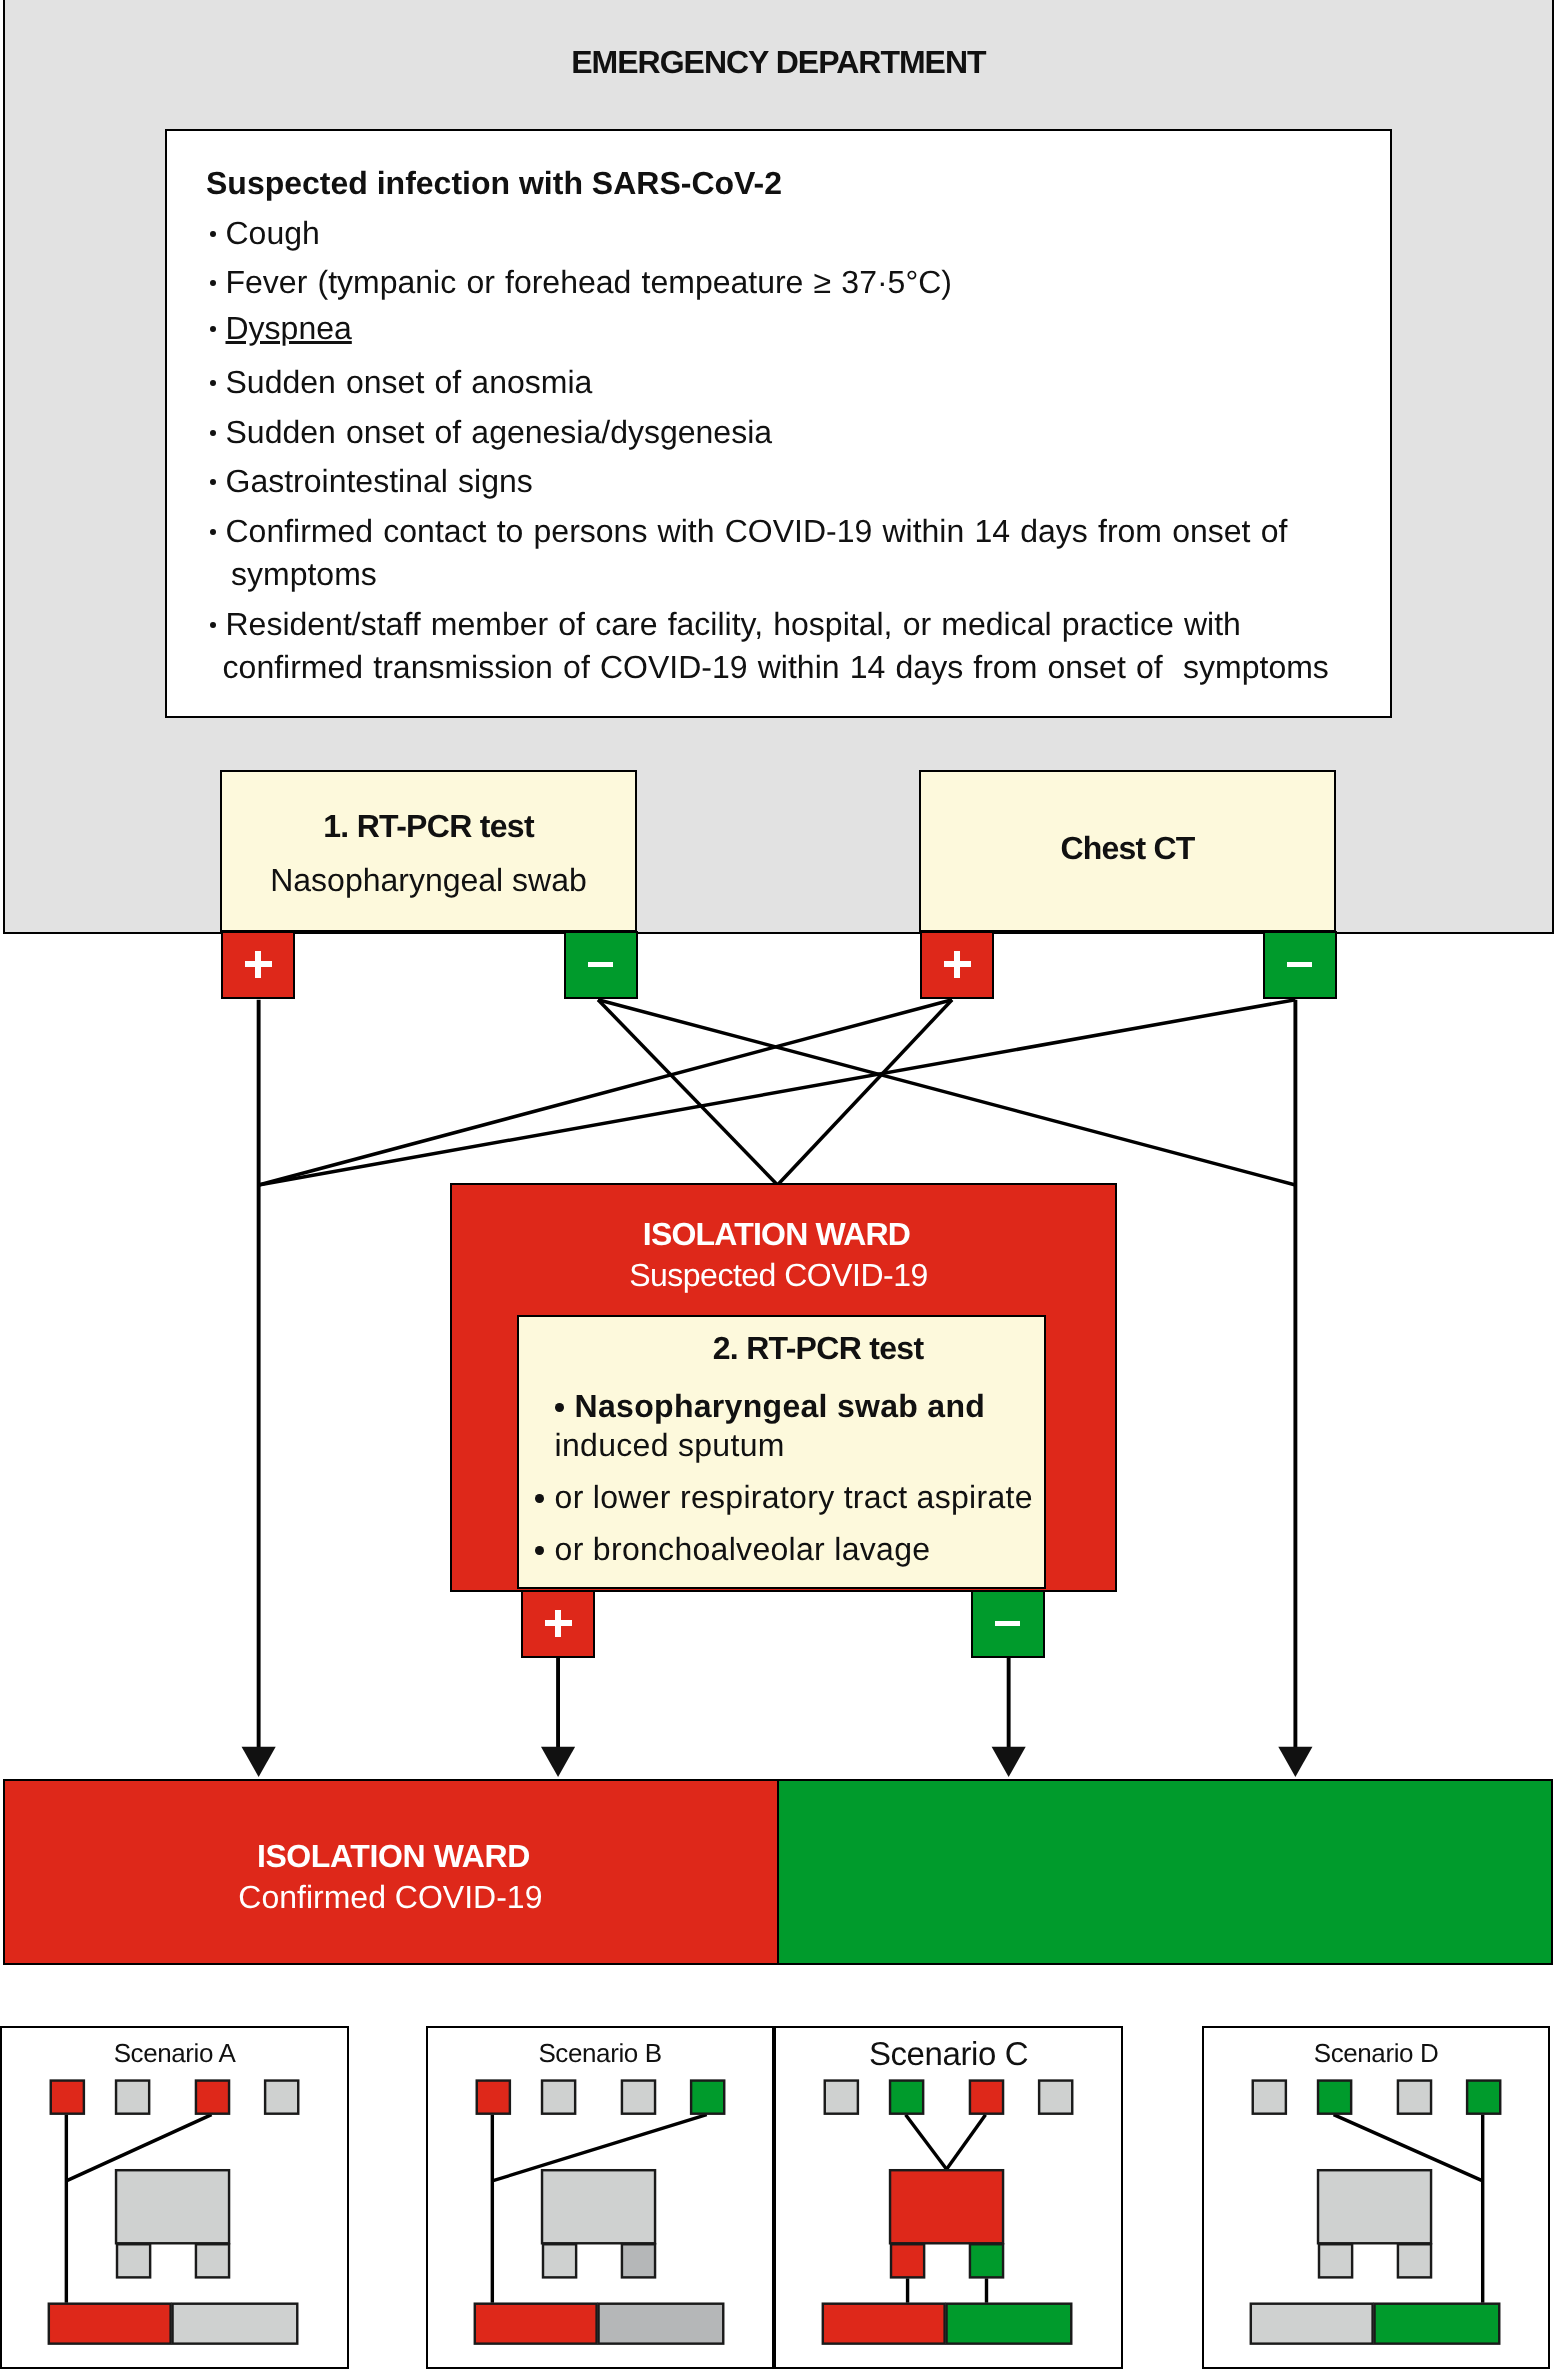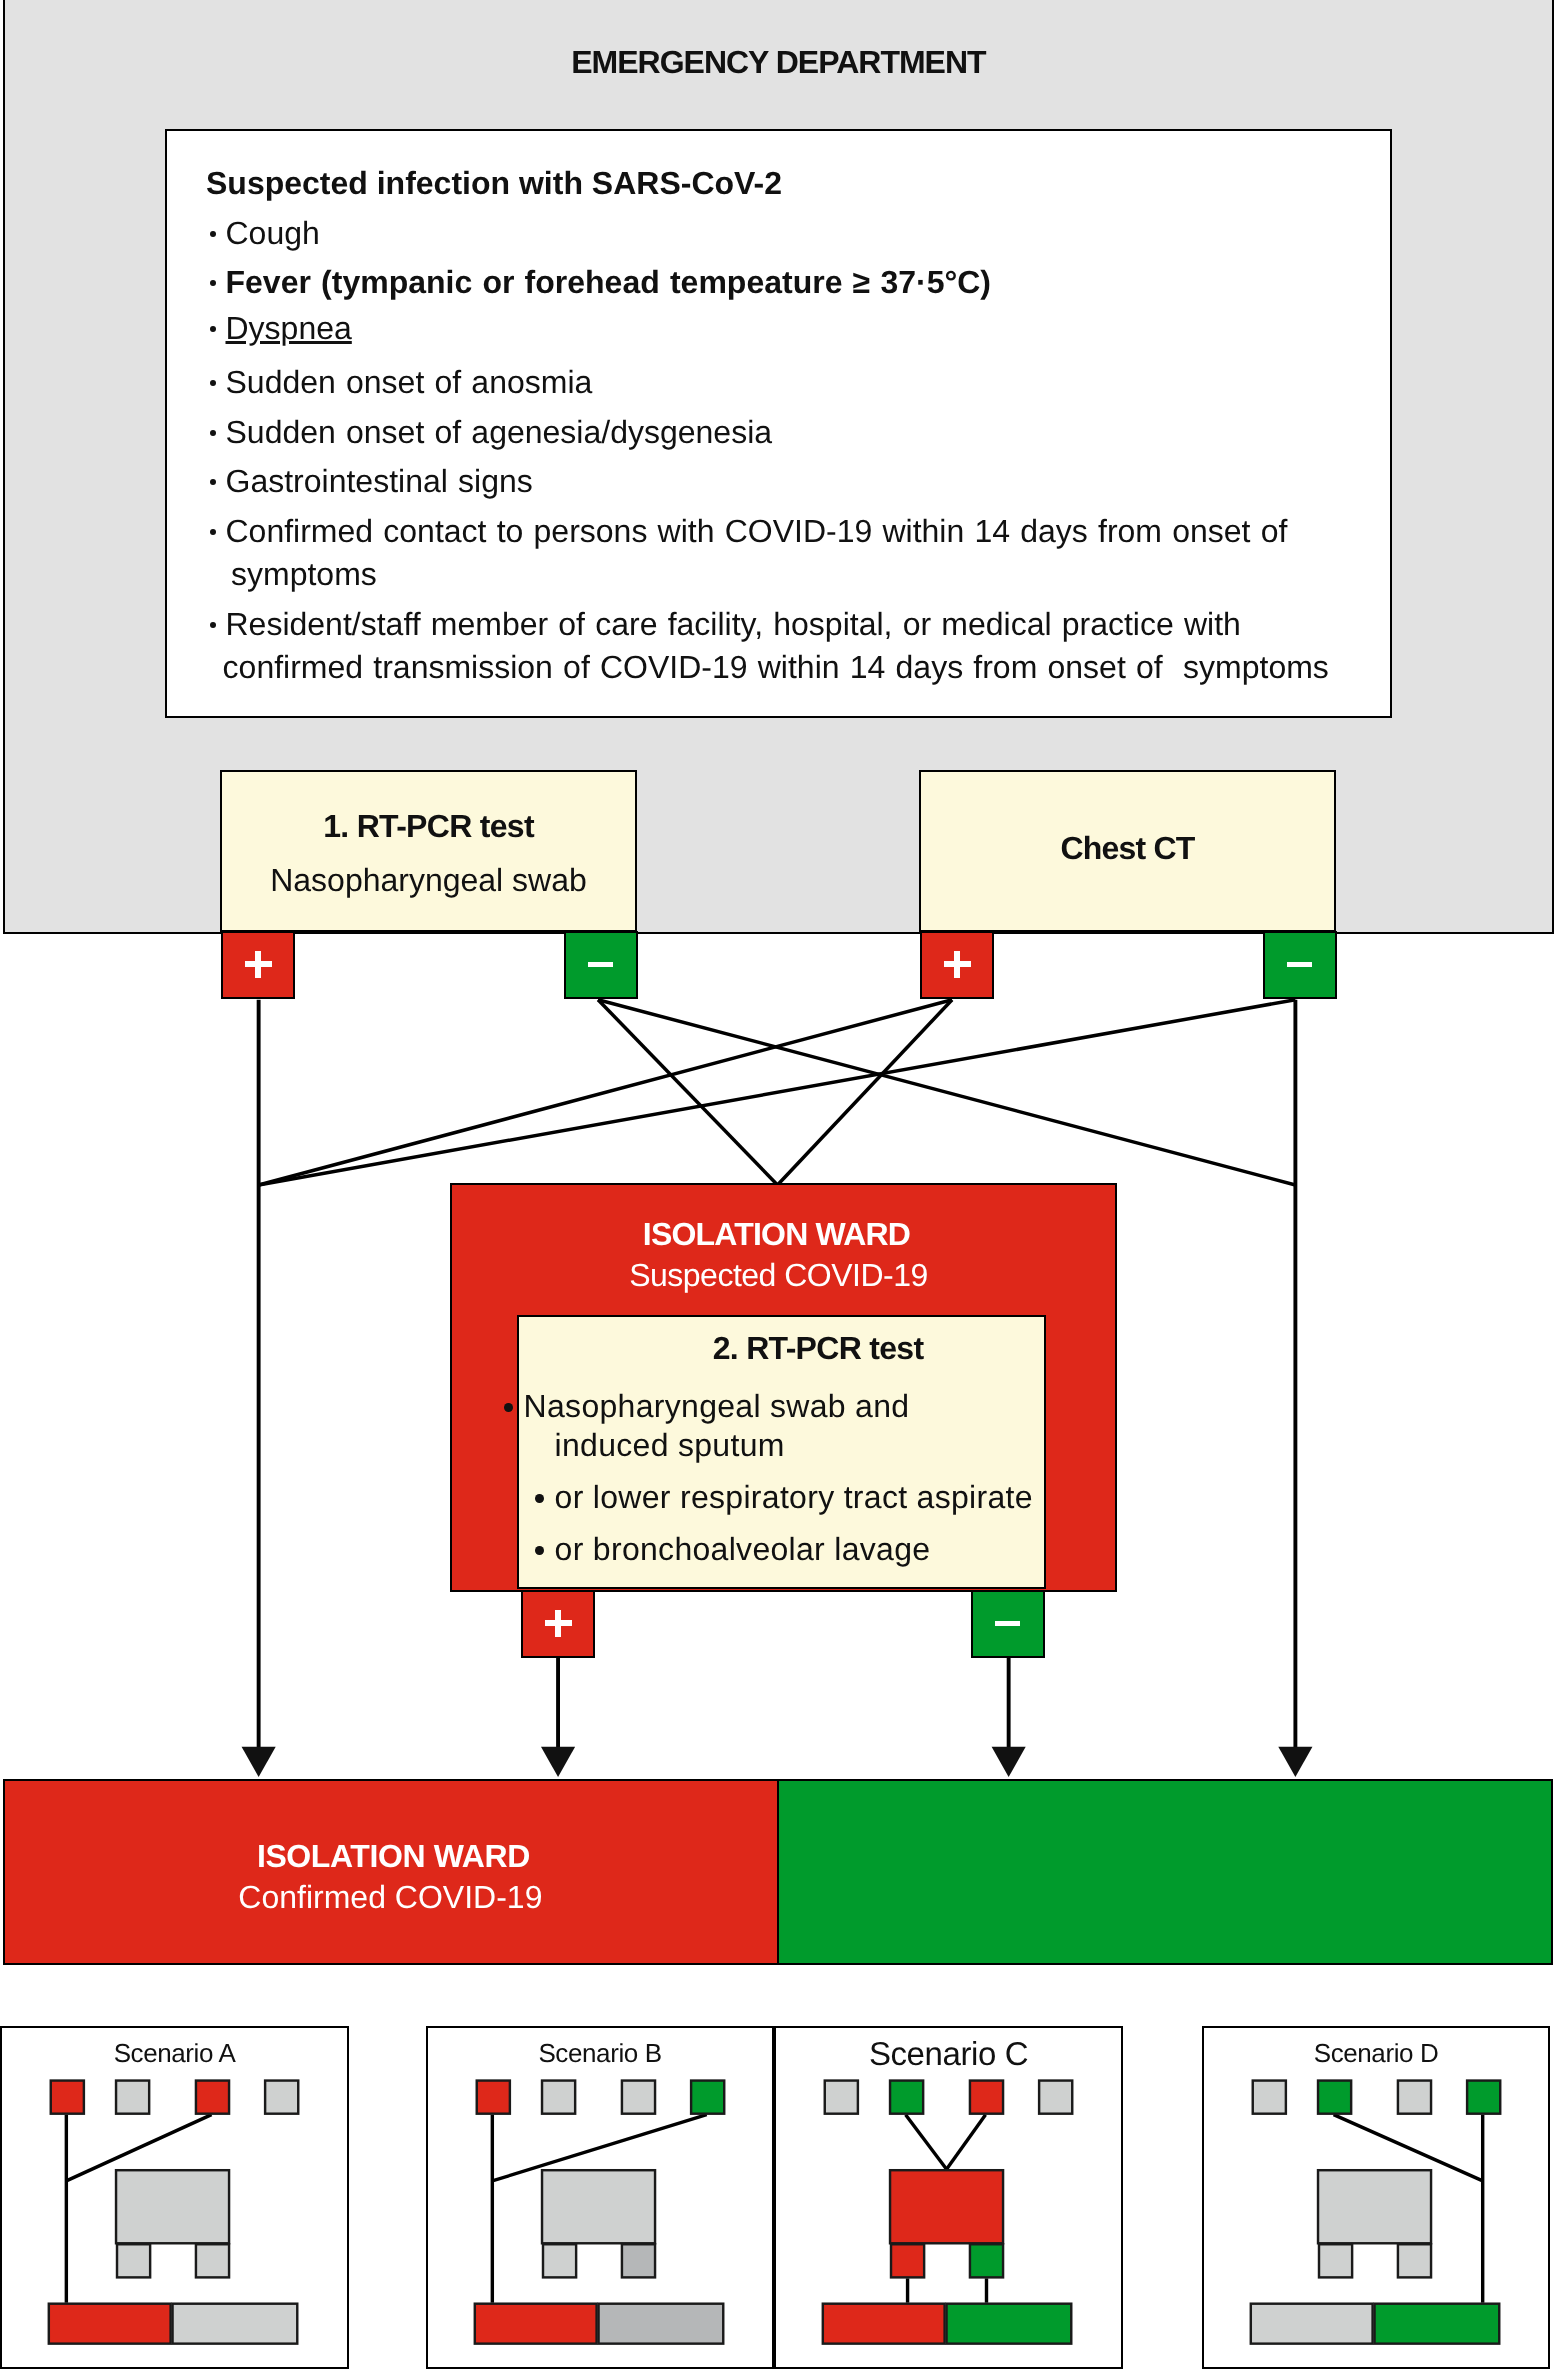--- a/index.html
+++ b/index.html
@@ -46,21 +46,21 @@
 
 <div id="root">
 
   <div class="abs" id="ed-panel"></div>
   <div class="tx b ctr" id="ed-title" style="left:4.9px;top:44px;width:1547px;font-size:32px;letter-spacing:-1px;">EMERGENCY DEPARTMENT</div>
 
   <div class="abs" id="susp-box"></div>
   <div class="tx b" id="susp-head" style="left:206px;top:165px;">Suspected infection with SARS-CoV-2</div>
   <div id="susp-list">
       <div class="tx li" style="left: 206px; top: 215px;"><span style="display: inline-block; width: 19.5px; position: relative;"><span style="position: absolute; left: 3.9px; top: -12.7px; width: 5.9px; height: 5.9px; border-radius: 50%; background: rgb(17, 17, 17);"></span></span><span>Cough</span></div>
-      <div class="tx li" style="left: 206px; top: 264px; font-weight: bold;"><span style="display: inline-block; width: 19.5px; position: relative;"><span style="position: absolute; left: 3.9px; top: -12.7px; width: 5.9px; height: 5.9px; border-radius: 50%; background: rgb(17, 17, 17);"></span></span><span>Fever (tympanic or forehead tempeature ≥ 37·5°C)</span></div>
+      <div class="tx li" style="left: 206px; top: 264px;"><span style="display: inline-block; width: 19.5px; position: relative;"><span style="position: absolute; left: 3.9px; top: -12.7px; width: 5.9px; height: 5.9px; border-radius: 50%; background: rgb(17, 17, 17);"></span></span><span>Fever (tympanic or forehead tempeature ≥ 37·5°C)</span></div>
       <div class="tx li" style="left: 206px; top: 310px; text-decoration: underline;"><span style="display: inline-block; width: 19.5px; position: relative;"><span style="position: absolute; left: 3.9px; top: -12.7px; width: 5.9px; height: 5.9px; border-radius: 50%; background: rgb(17, 17, 17);"></span></span><span>Dyspnea</span></div>
       <div class="tx li" style="left: 206px; top: 364px;"><span style="display: inline-block; width: 19.5px; position: relative;"><span style="position: absolute; left: 3.9px; top: -12.7px; width: 5.9px; height: 5.9px; border-radius: 50%; background: rgb(17, 17, 17);"></span></span><span>Sudden onset of anosmia</span></div>
       <div class="tx li" style="left: 206px; top: 414px;"><span style="display: inline-block; width: 19.5px; position: relative;"><span style="position: absolute; left: 3.9px; top: -12.7px; width: 5.9px; height: 5.9px; border-radius: 50%; background: rgb(17, 17, 17);"></span></span><span>Sudden onset of agenesia/dysgenesia</span></div>
       <div class="tx li" style="left: 206px; top: 463px;"><span style="display: inline-block; width: 19.5px; position: relative;"><span style="position: absolute; left: 3.9px; top: -12.7px; width: 5.9px; height: 5.9px; border-radius: 50%; background: rgb(17, 17, 17);"></span></span><span>Gastrointestinal signs</span></div>
       <div class="tx li" style="left: 206px; top: 513px;"><span style="display: inline-block; width: 19.5px; position: relative;"><span style="position: absolute; left: 3.9px; top: -12.7px; width: 5.9px; height: 5.9px; border-radius: 50%; background: rgb(17, 17, 17);"></span></span><span>Confirmed contact to persons with COVID-19 within 14 days from onset of</span></div>
       <div class="tx li" style="left: 206px; top: 556px;"><span style="display: inline-block; width: 25px; position: relative;"></span><span>symptoms</span></div>
       <div class="tx li" style="left: 206px; top: 606px;"><span style="display: inline-block; width: 19.5px; position: relative;"><span style="position: absolute; left: 3.9px; top: -12.7px; width: 5.9px; height: 5.9px; border-radius: 50%; background: rgb(17, 17, 17);"></span></span><span>Resident/staff member of care facility, hospital, or medical practice with</span></div>
       <div class="tx li" style="left: 206px; top: 649px;"><span style="display: inline-block; width: 16.6px; position: relative;"></span><span>confirmed transmission of COVID-19 within 14 days from onset of  symptoms</span></div>
     </div>
 
@@ -86,21 +86,21 @@
       <line x1="1034" y1="1700" x2="1034" y2="1795" stroke="#000" stroke-width="4"></line>
       <polygon points="1016.5,1791 1051.5,1791 1034,1822" fill="#111"></polygon>
     </svg>
 
   <div class="abs" id="iso"></div>
   <div class="tx b ctr" style="left:444px;top:1216px;width:665px;color:#fff;font-size:32px;letter-spacing:-0.8px;">ISOLATION WARD</div>
   <div class="tx ctr" style="left:446px;top:1257px;width:665px;color:#fff;letter-spacing:-0.5px;">Suspected COVID-19</div>
   <div class="abs" id="iso-test"></div>
   <div class="tx b ctr" style="left:518px;top:1330px;width:528px;letter-spacing:-0.7px;margin-left:36px;">2. RT-PCR test</div>
   <div id="iso-list">
-      <div class="tx" style="left: 507px; top: 1388px; letter-spacing: 0.3px;"><span style="display: inline-block; width: 16.6px; position: relative;"><span style="position: absolute; left: -2.9px; top: -13.7px; width: 8.8px; height: 8.8px; border-radius: 50%; background: rgb(17, 17, 17);"></span></span><span>Nasopharyngeal swab and</span></div>
+      <div class="tx" style="left: 558px; top: 1388px; letter-spacing: 0.3px; font-weight: bold;"><span style="display: inline-block; width: 16.6px; position: relative;"><span style="position: absolute; left: -2.9px; top: -13.7px; width: 8.8px; height: 8.8px; border-radius: 50%; background: rgb(17, 17, 17);"></span></span><span>Nasopharyngeal swab and</span></div>
       <div class="tx" style="left: 538px; top: 1427px; letter-spacing: 0.3px;"><span style="display: inline-block; width: 16.6px; position: relative;"></span><span>induced sputum</span></div>
       <div class="tx" style="left: 538px; top: 1479px; letter-spacing: 0.3px;"><span style="display: inline-block; width: 16.6px; position: relative;"><span style="position: absolute; left: -2.9px; top: -13.7px; width: 8.8px; height: 8.8px; border-radius: 50%; background: rgb(17, 17, 17);"></span></span><span>or lower respiratory tract aspirate</span></div>
       <div class="tx" style="left: 538px; top: 1531px; letter-spacing: 0.3px;"><span style="display: inline-block; width: 16.6px; position: relative;"><span style="position: absolute; left: -2.9px; top: -13.7px; width: 8.8px; height: 8.8px; border-radius: 50%; background: rgb(17, 17, 17);"></span></span><span>or bronchoalveolar lavage</span></div>
     </div>
 
   <div id="signs">
       <div class="abs sign pos" style="left: 221px; top: 931px;">
         <div class="gl" style="left: 21.5px; top: 28px; width: 27px; height: 5.9px;"></div>
         <span style="position: absolute; width: 0px; height: 0px; overflow: hidden;">+</span>
         <div class="gl" style="left: 32px; top: 17.6px; width: 5.9px; height: 27px;"></div>

